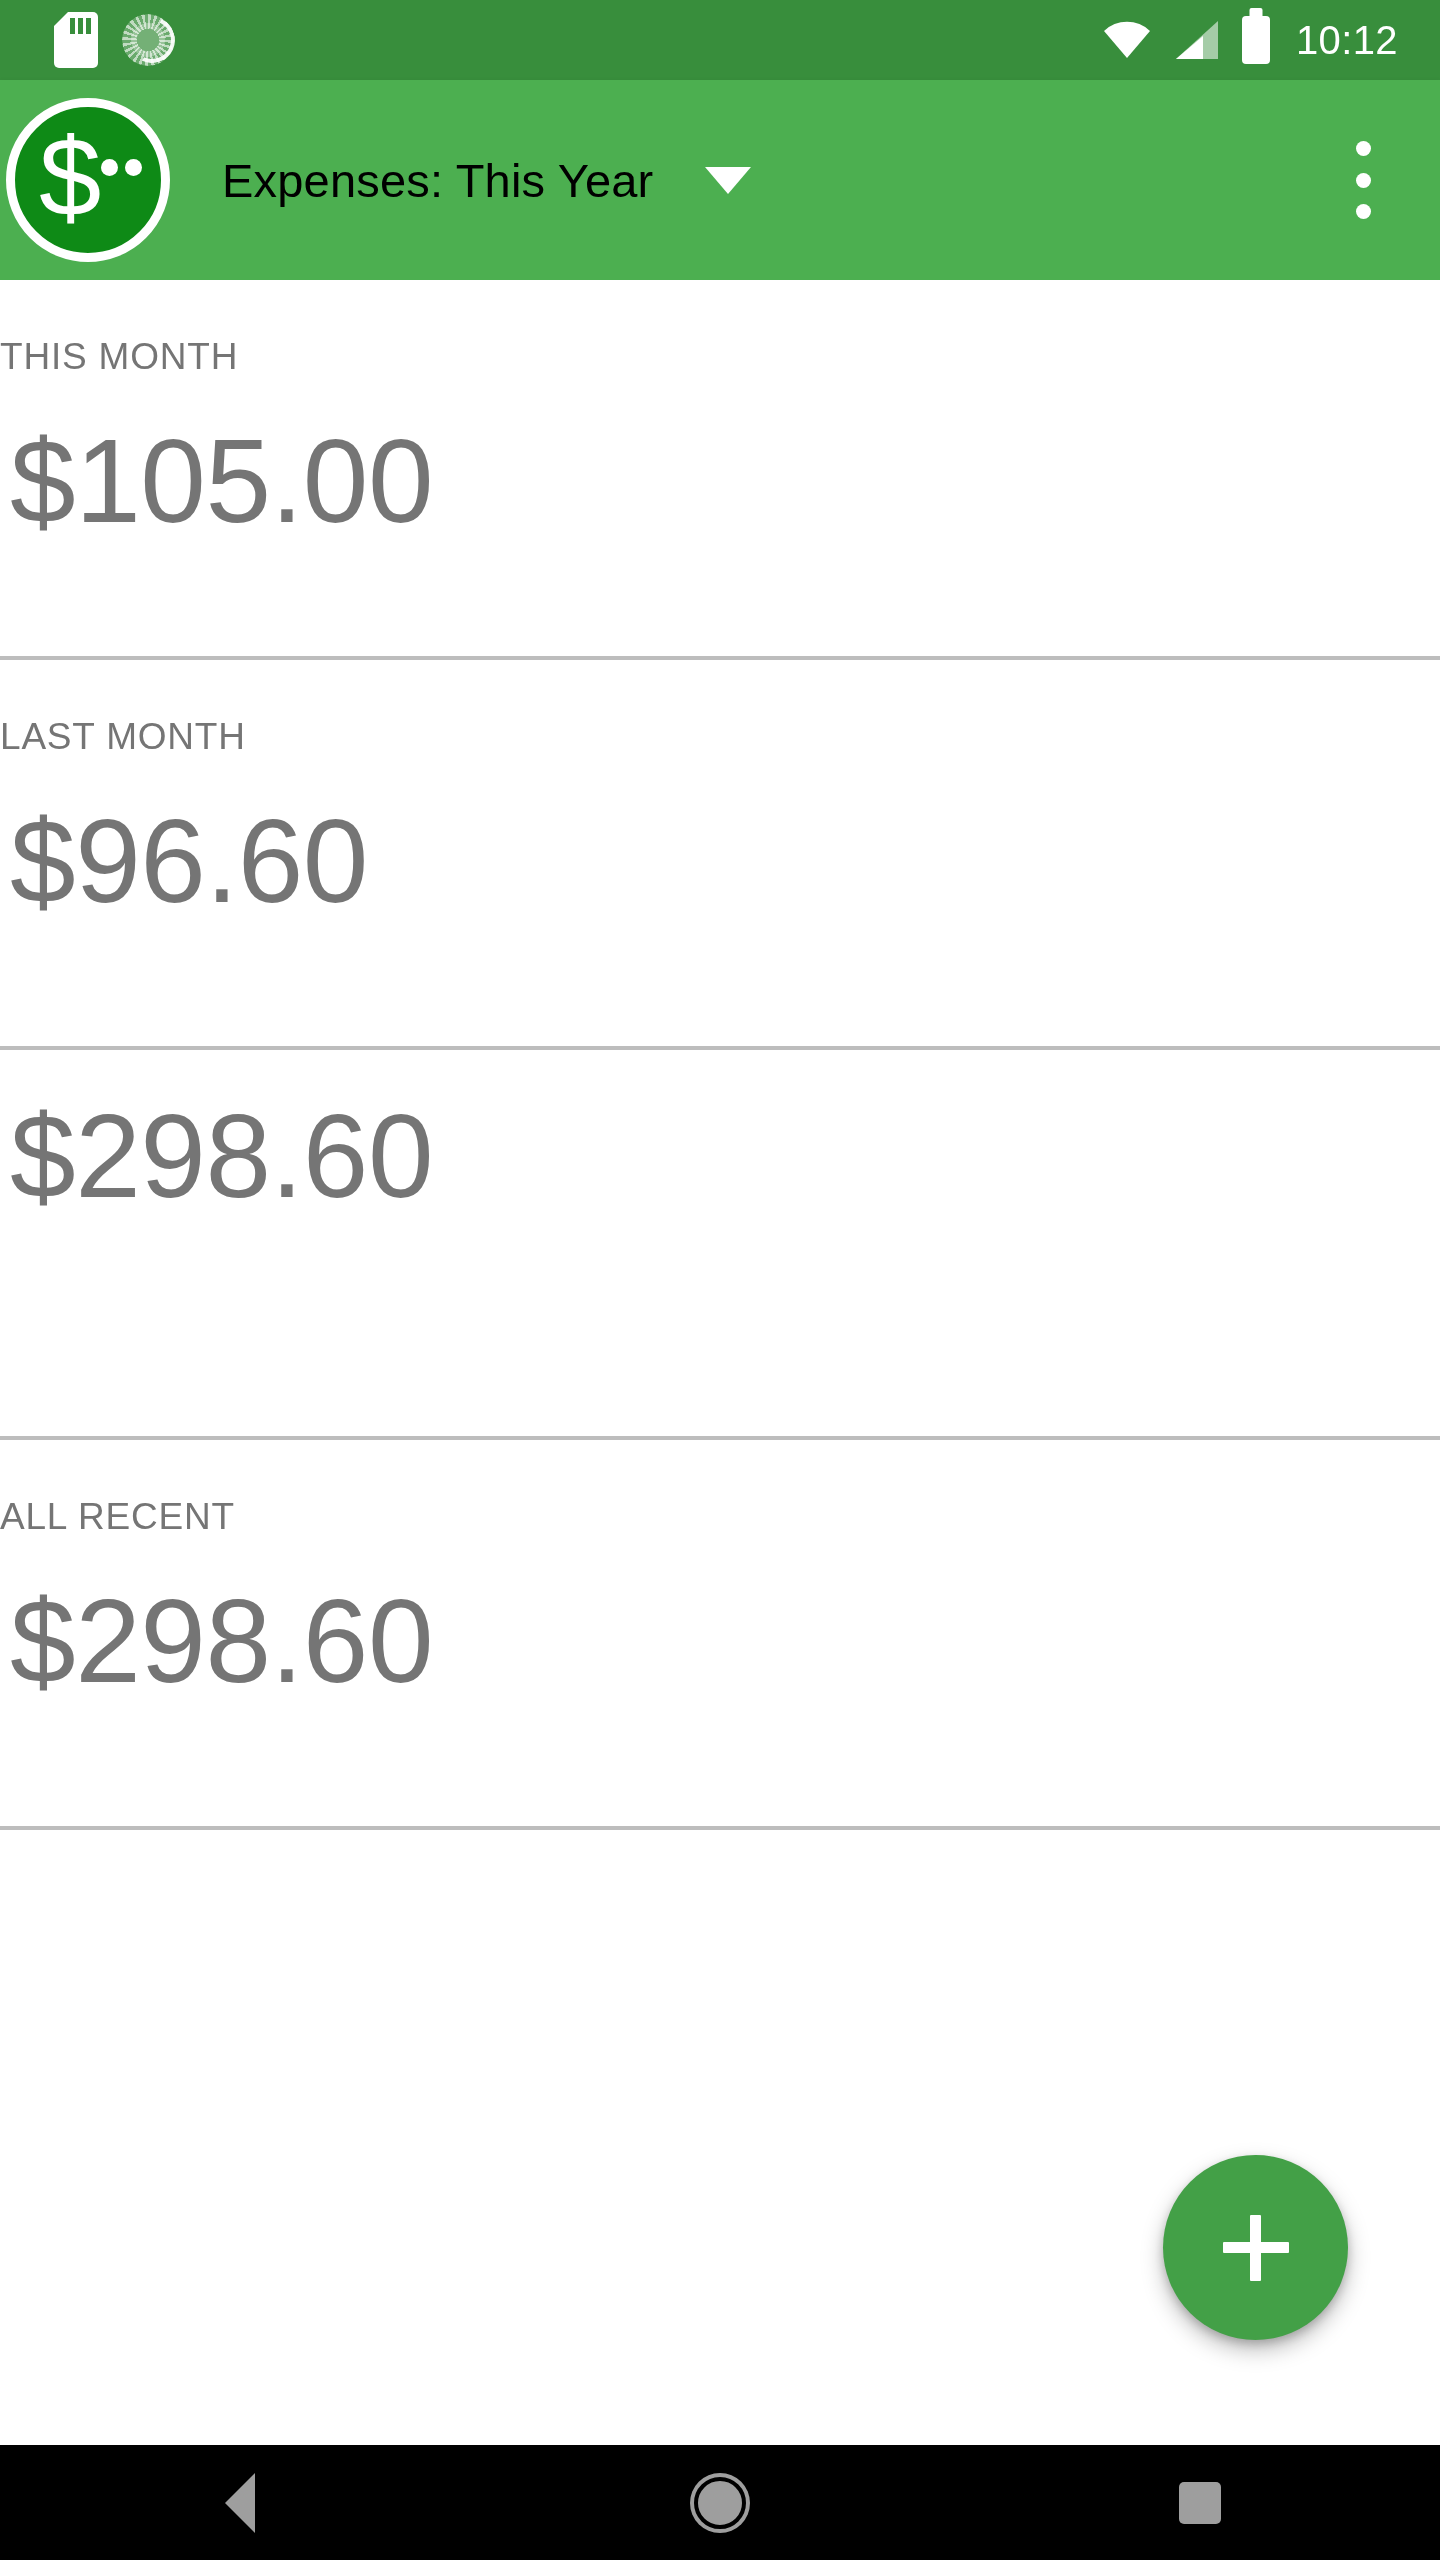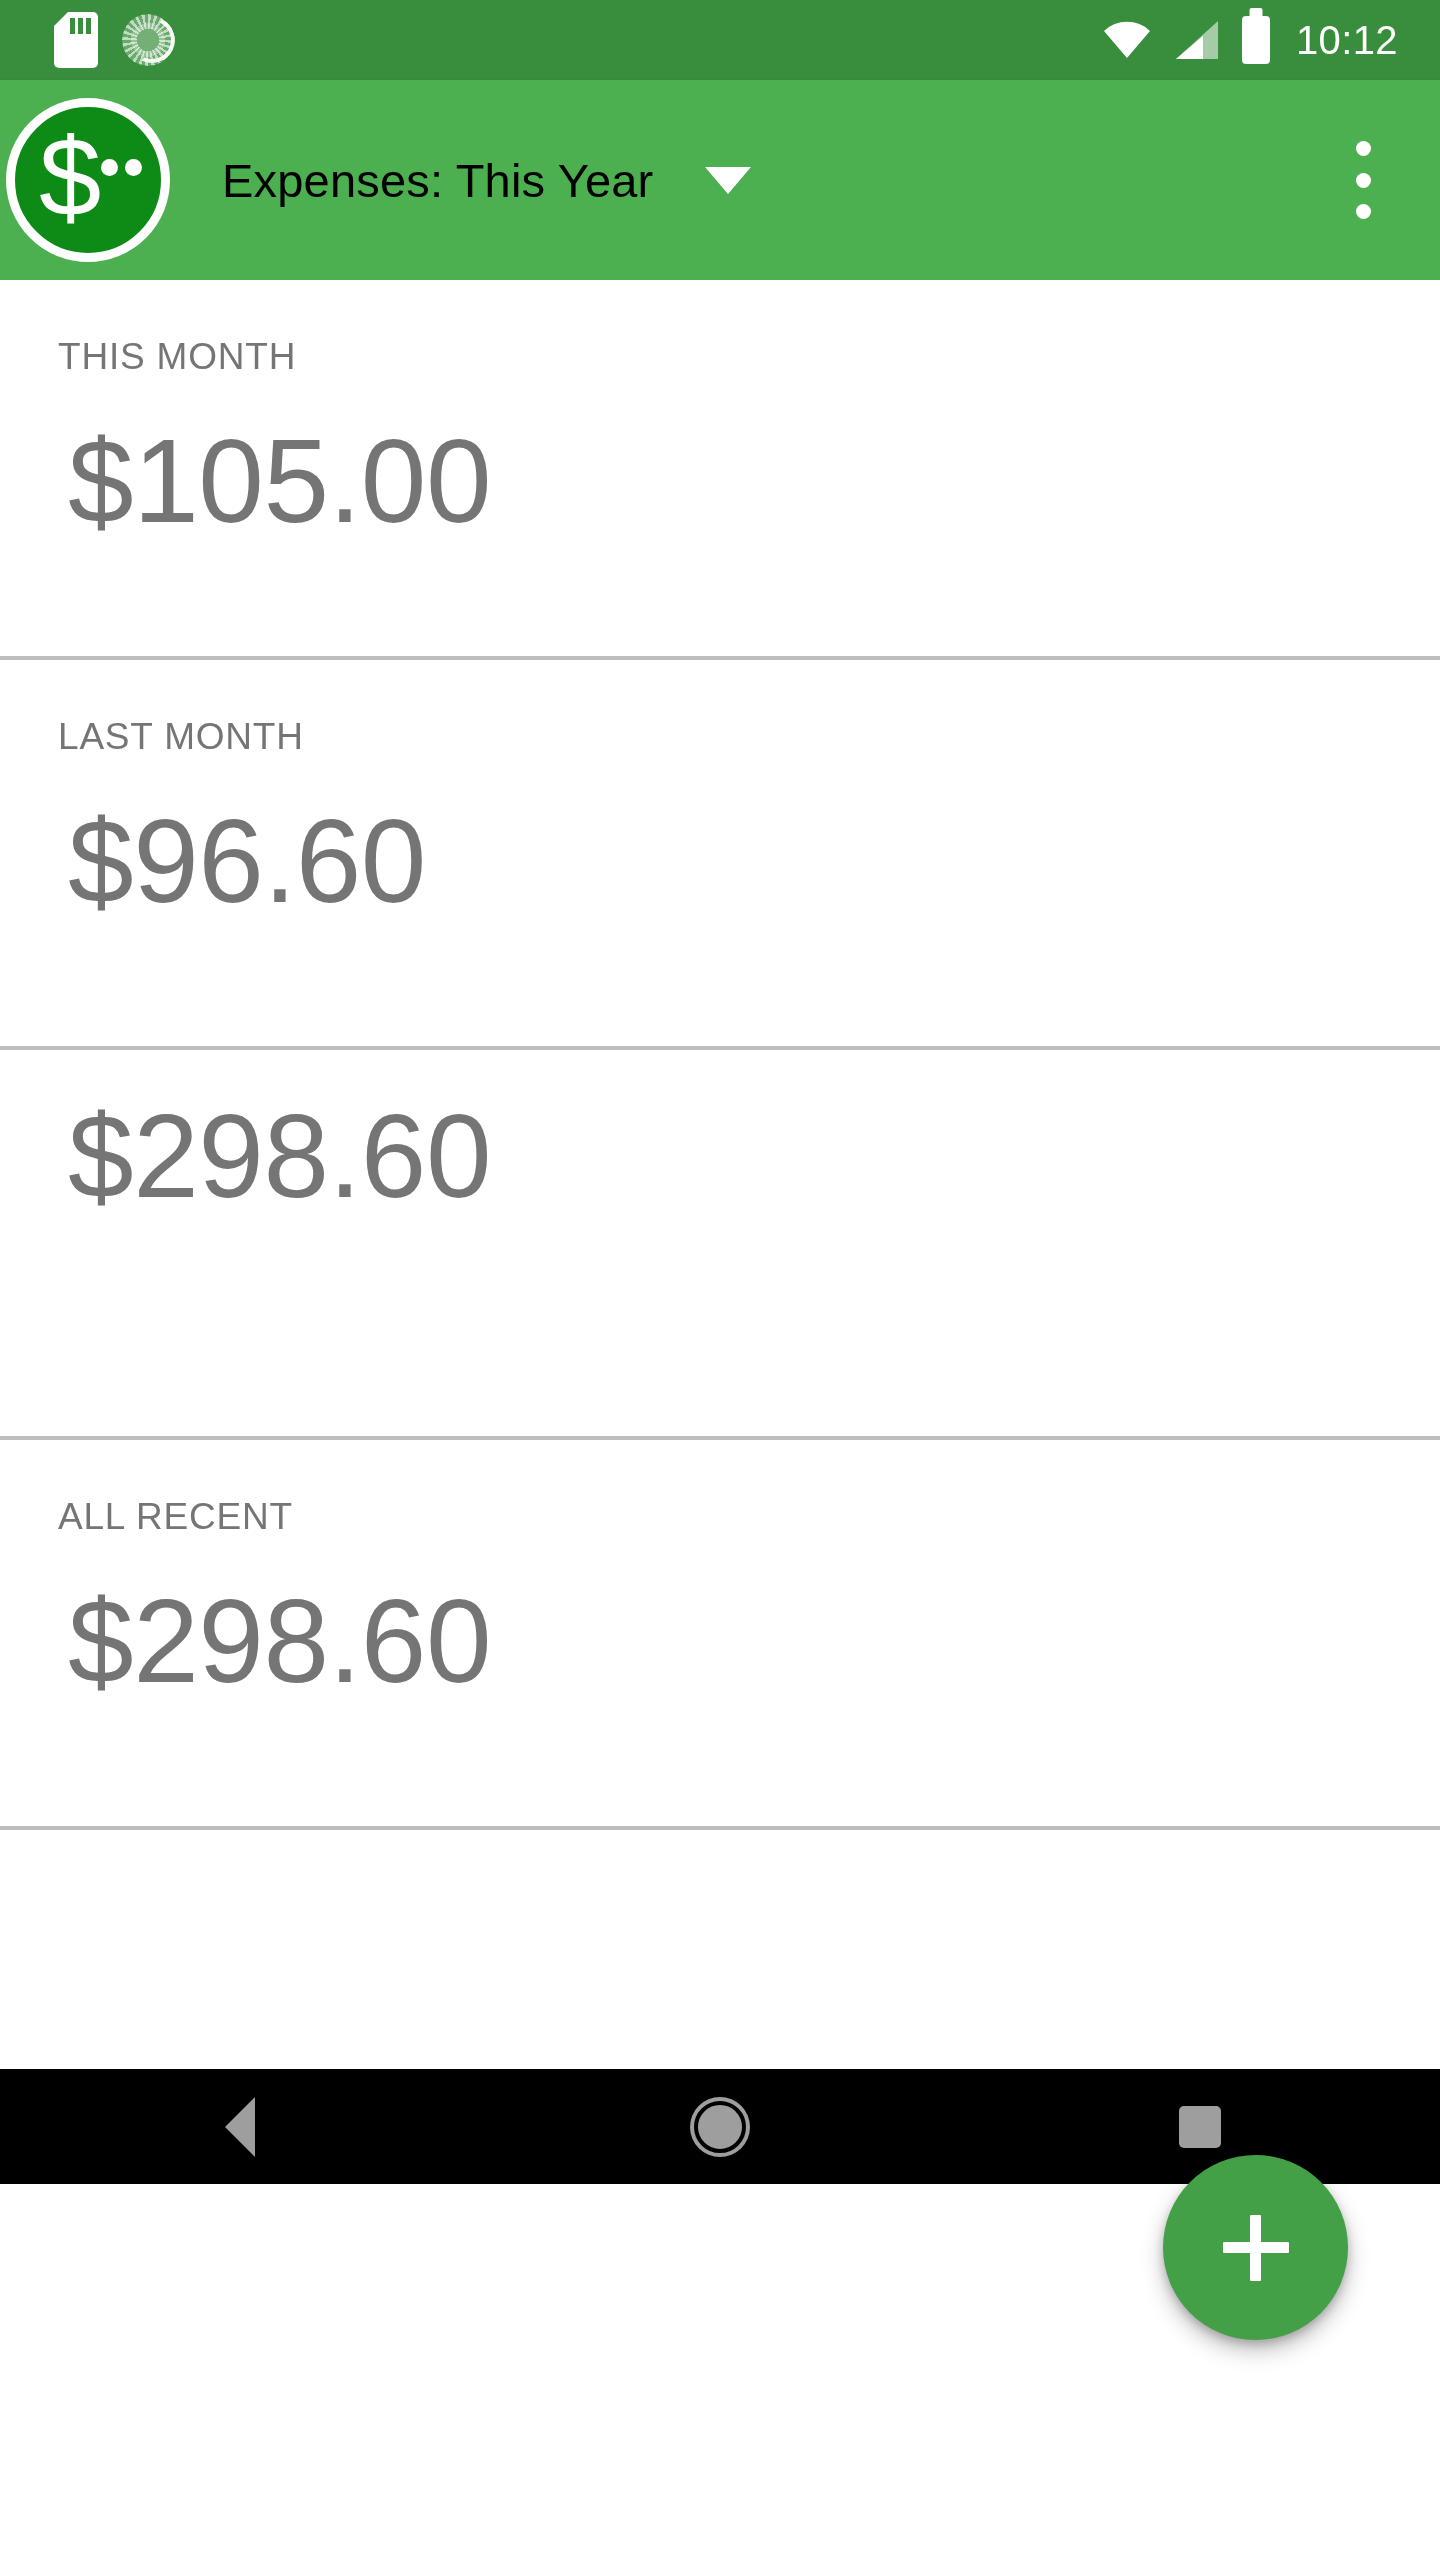--- a/index.html
+++ b/index.html
@@ -4,21 +4,21 @@
 <style>
   * { margin:0; padding:0; box-sizing:border-box; }
   html, body {
     width:1440px; height:2560px;
     background:#ffffff;
     font-family:"Liberation Sans", sans-serif;
     overflow:hidden;
   }
   #screen {
     position:relative;
-    width:1440px; height:2184px;
+    width:1440px; height:2560px;
     background:#ffffff;
   }
 
   
   #status-bar {
     position:absolute; top:0; left:0;
     width:1440px; height:80px;
     background:#388E3C;
     display:flex; align-items:center;
   }
@@ -180,21 +180,20 @@
   #content {
     position:absolute;
     top:280px; left:0;
     width:1440px;
     height:2165px;
     background:#ffffff;
   }
   .stat-row {
     position:relative;
     height:390px;
-    padding-left:58px;
     border-bottom:4px solid #BDBDBD;
     display:flex;
     flex-direction:column;
     justify-content:flex-start;
   }
   .stat-row:nth-child(1) { height:380px; }
   .stat-row:nth-child(5) { height:400px; }
   .stat-label {
     margin-top:58px;
     font-size:37px;

